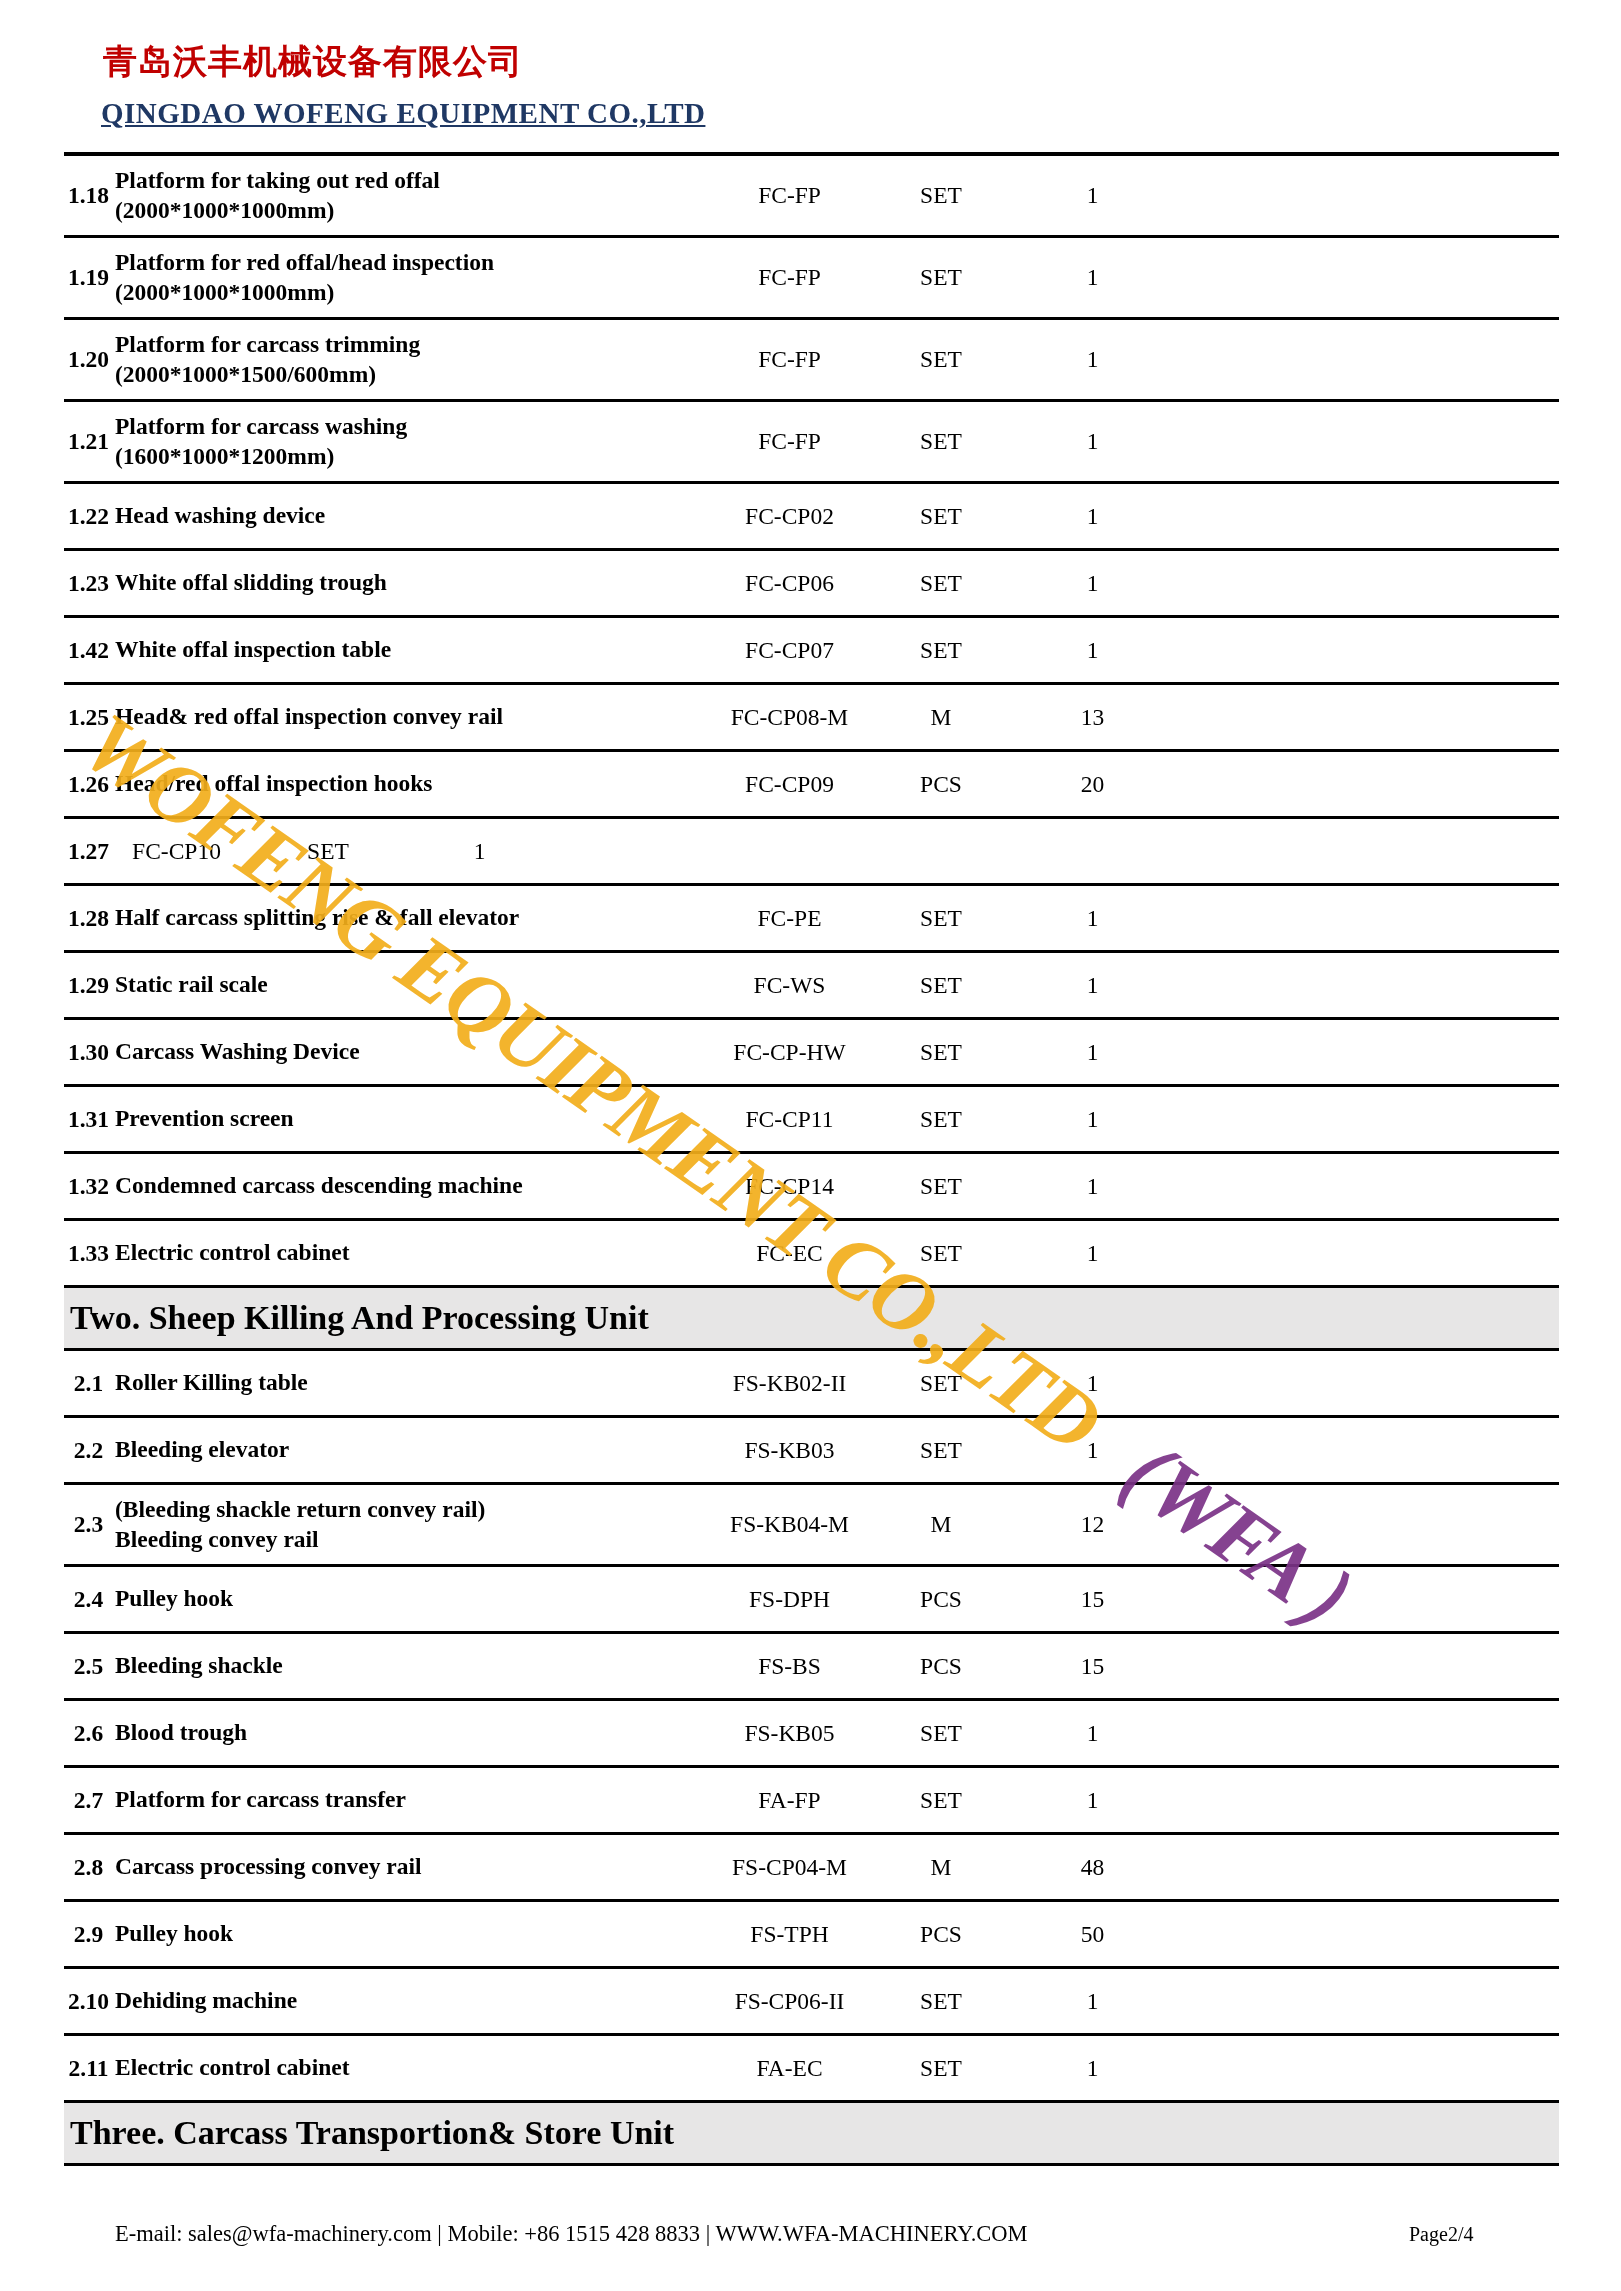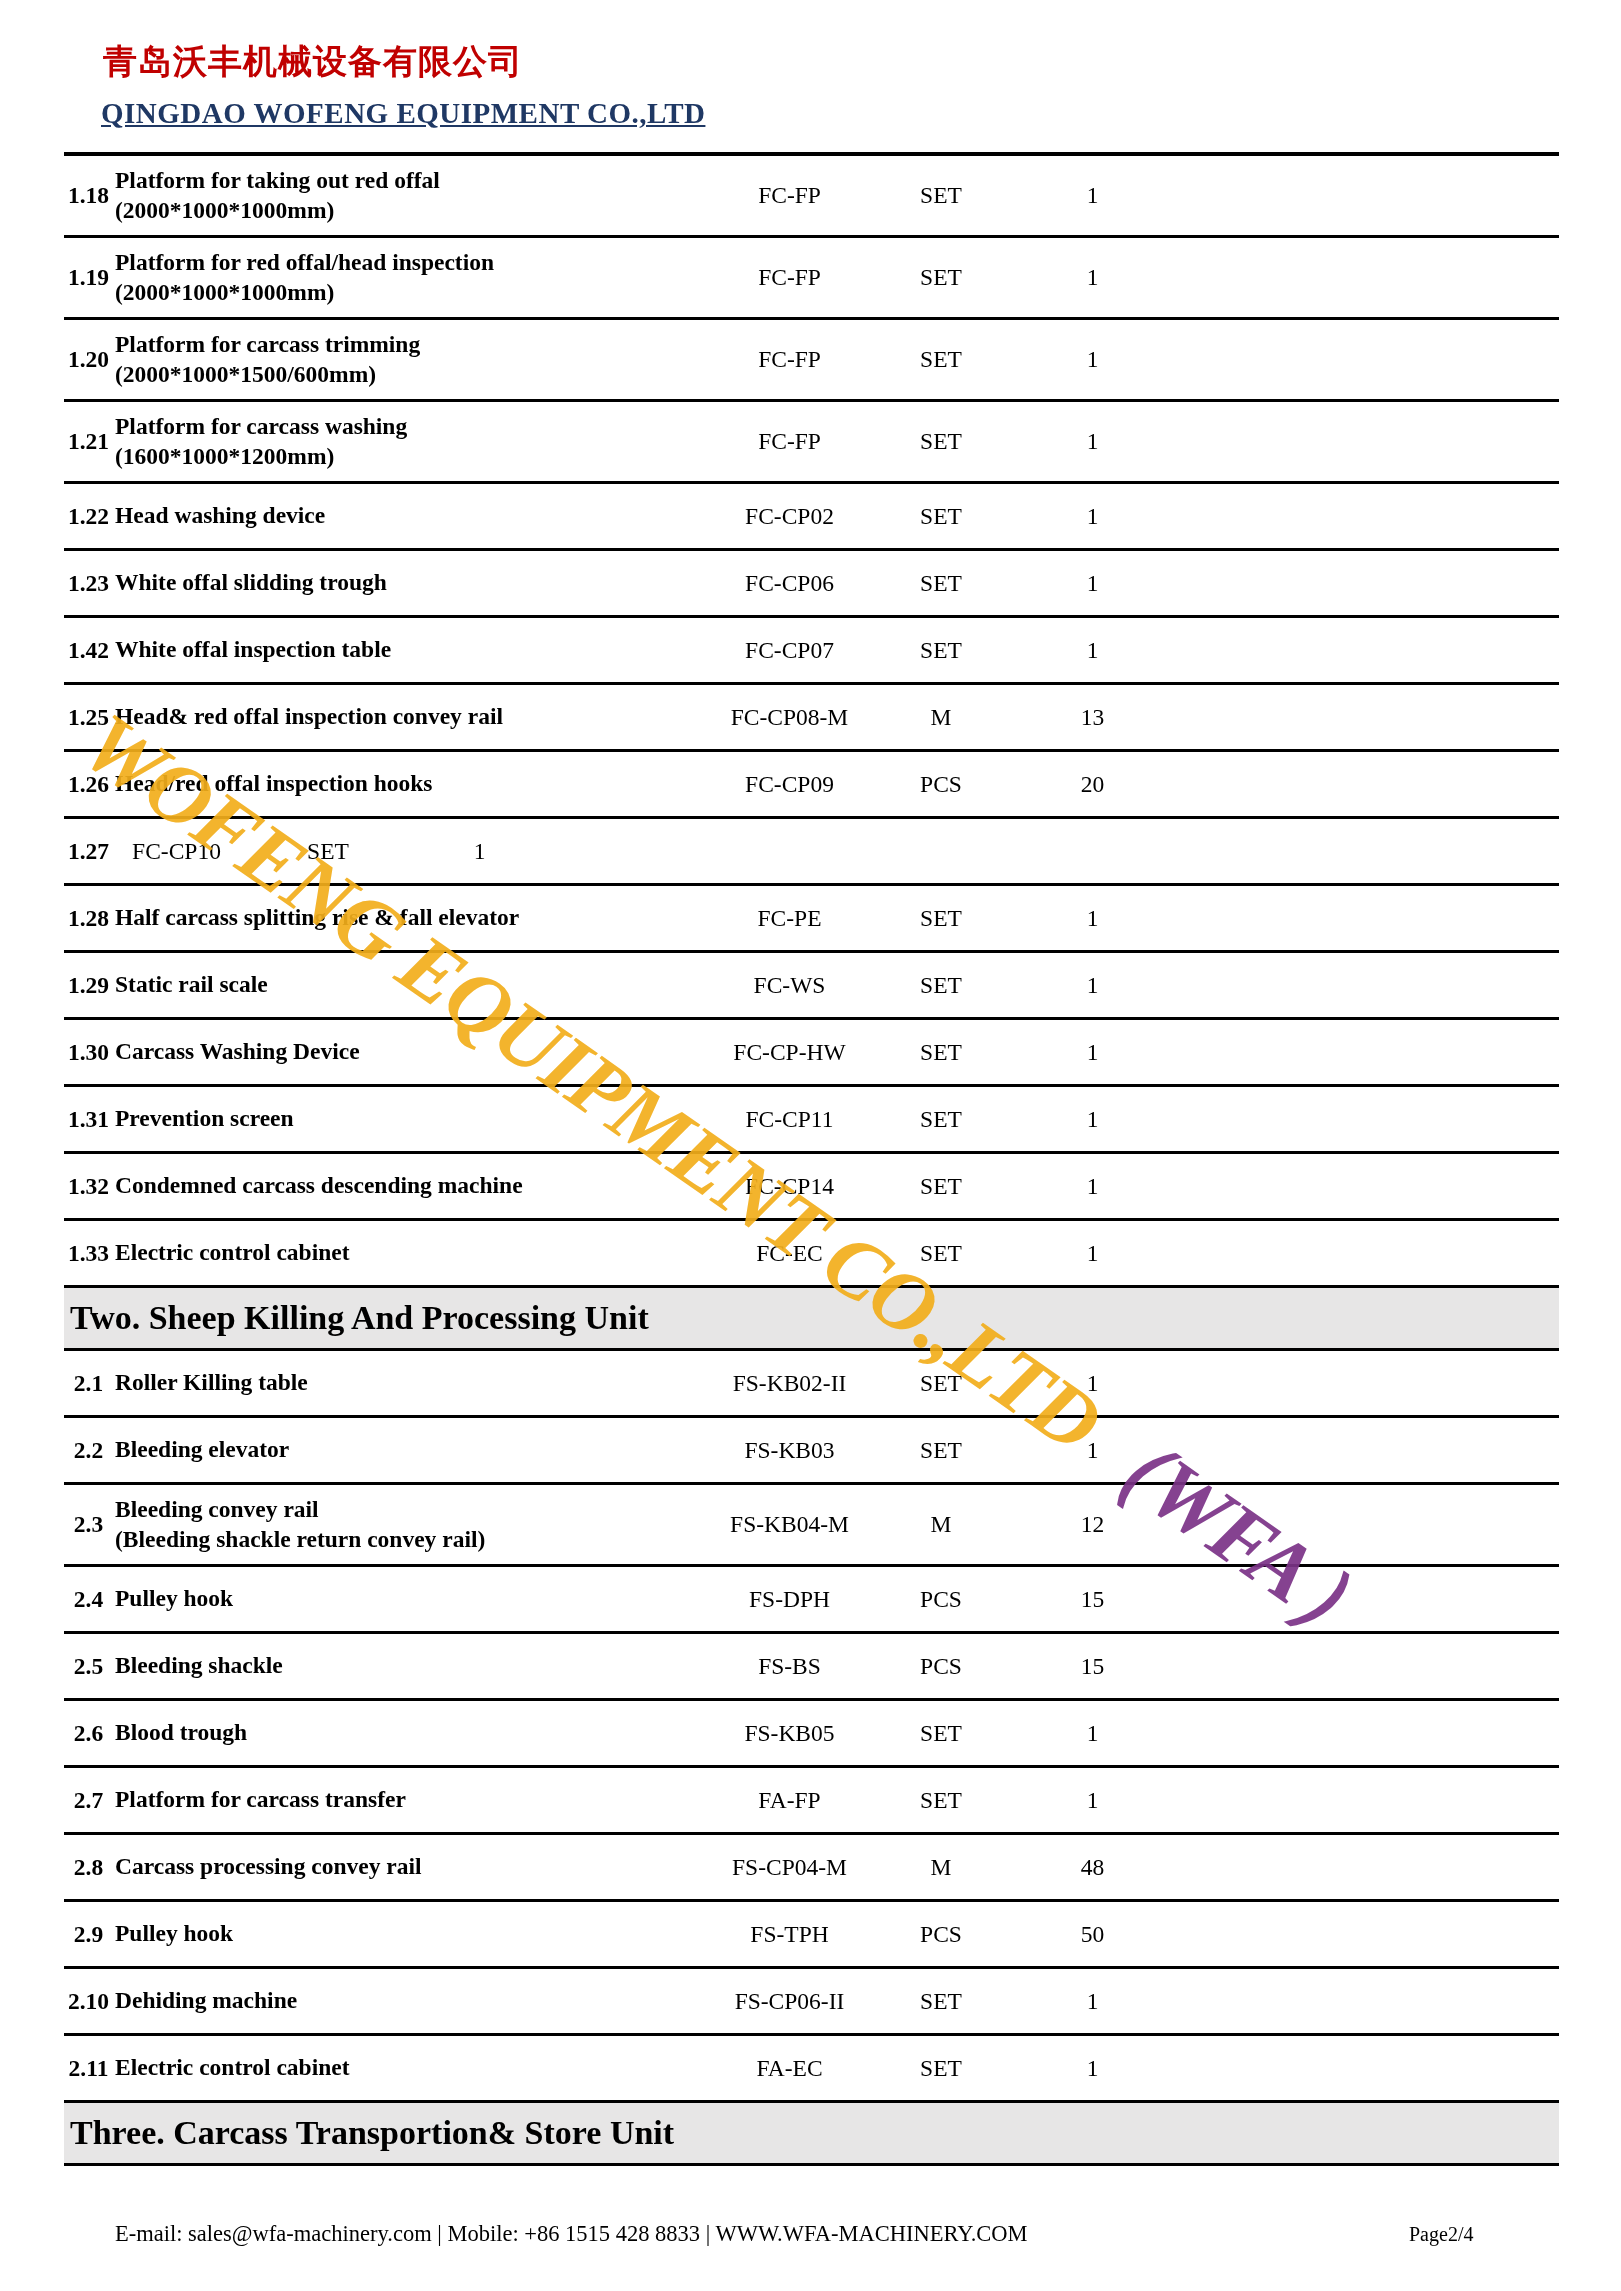--- a/index.html
+++ b/index.html
@@ -241,22 +241,22 @@
             <div class="desc-line">Bleeding elevator</div>
           </div>
           <div class="cell c-model">FS-KB03</div>
           <div class="cell c-unit">SET</div>
           <div class="cell c-qty">1</div>
           <div class="cell c-fill"></div>
         </div>
         <div class="row item-row tall">
           <div class="cell c-no">2.3</div>
           <div class="cell c-desc">
+            <div class="desc-line">(Bleeding shackle return convey rail)</div>
             <div class="desc-line">Bleeding convey rail</div>
-            <div class="desc-line">(Bleeding shackle return convey rail)</div>
           </div>
           <div class="cell c-model">FS-KB04-M</div>
           <div class="cell c-unit">M</div>
           <div class="cell c-qty">12</div>
           <div class="cell c-fill"></div>
         </div>
         <div class="row item-row">
           <div class="cell c-no">2.4</div>
           <div class="cell c-desc">
             <div class="desc-line">Pulley hook</div>

